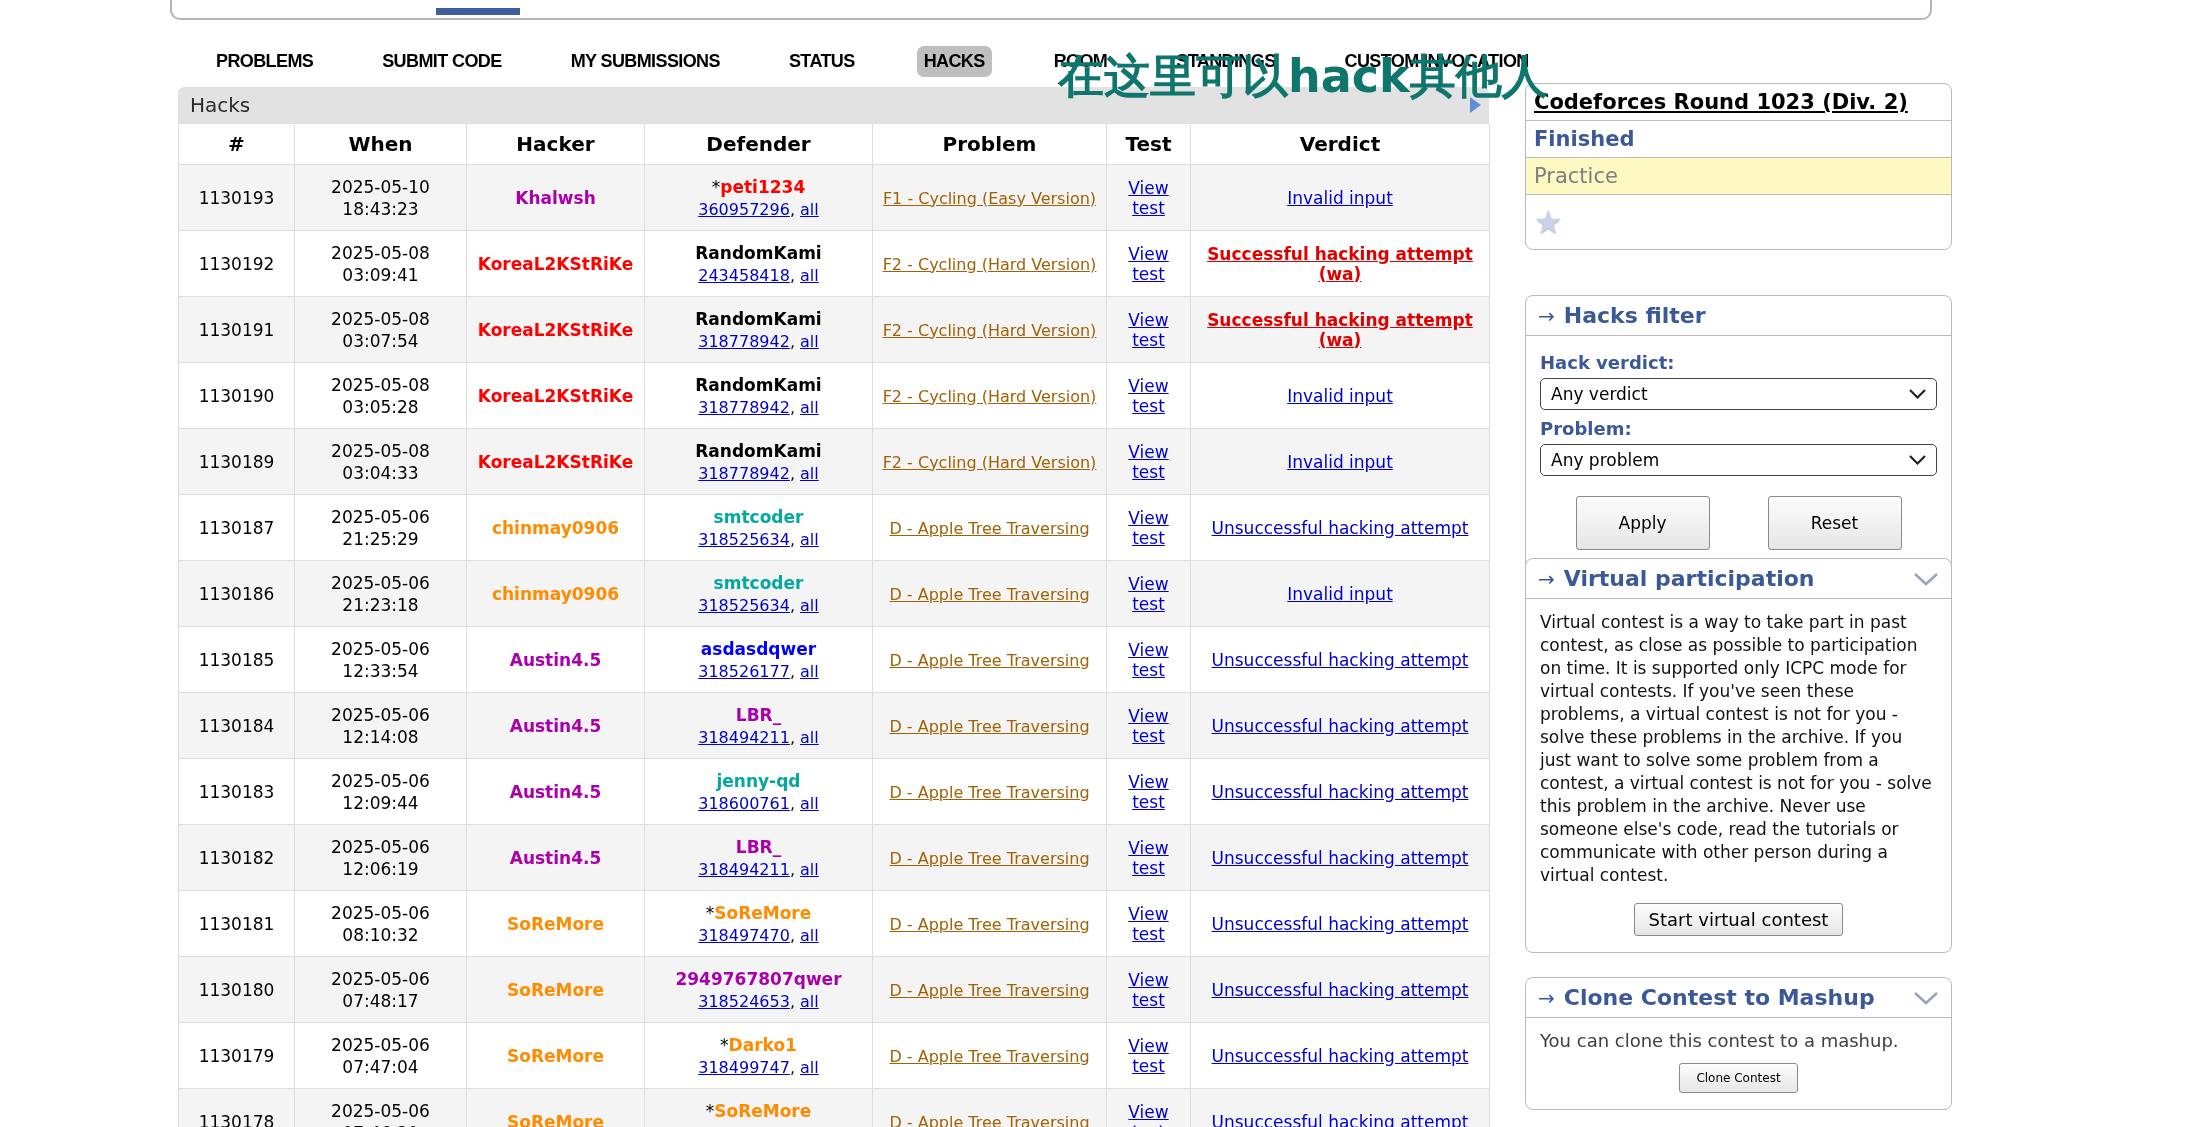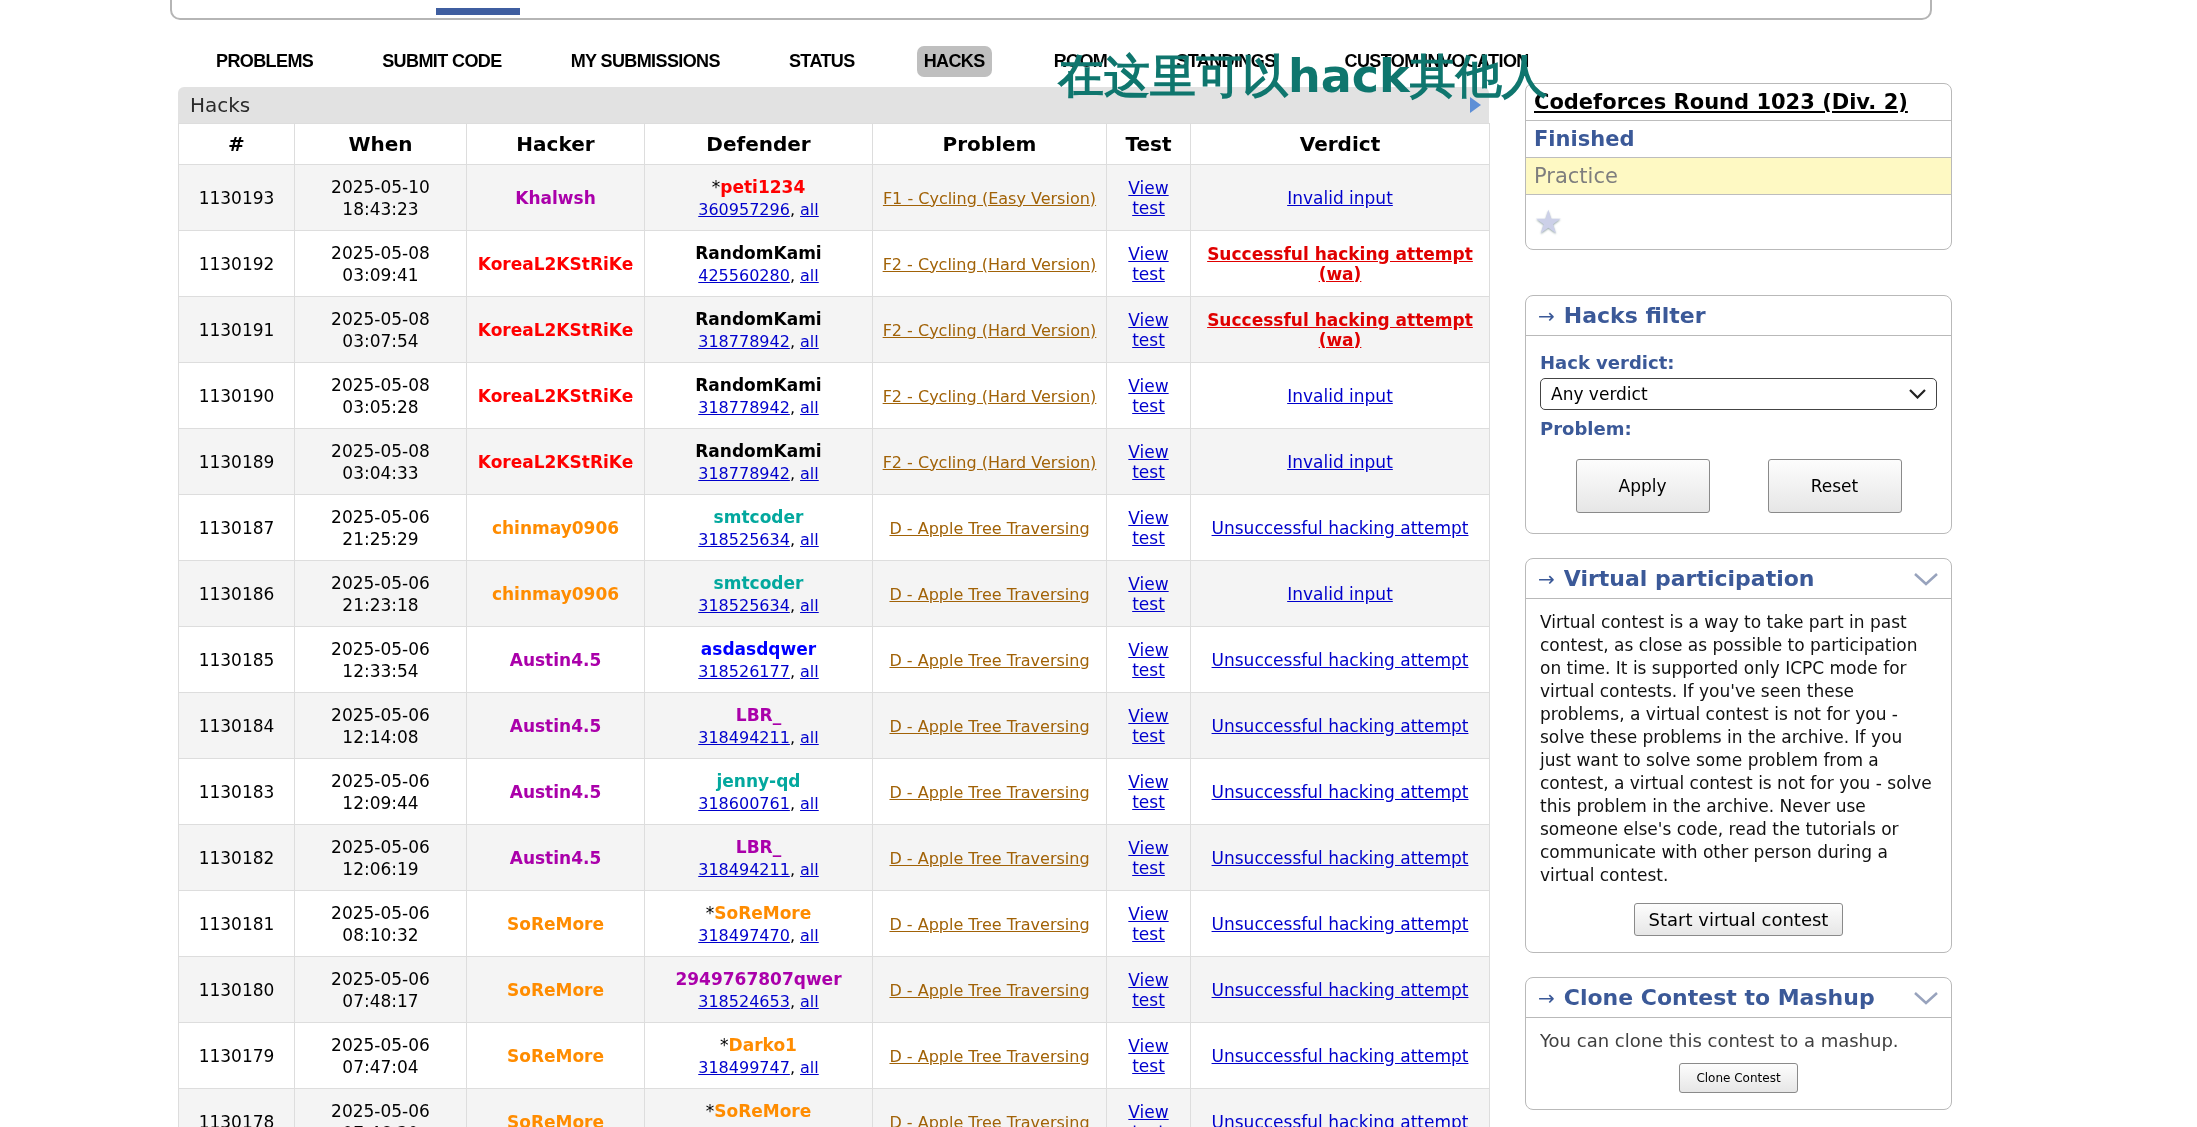--- a/index.html
+++ b/index.html
@@ -155,21 +155,21 @@
               <div class="when-line">03:09:41</div>
             </td>
             <td>
               <a class="handle" style="color: rgb(255, 0, 0);">KoreaL2KStRiKe</a>
             </td>
             <td>
               <div>
                 <span class="star"></span><a class="handle" style="color: rgb(0, 0, 0);">RandomKami</a>
               </div>
               <div class="sublinks">
-                <a class="lnk">425560280</a><span>, </span><a class="lnk">all</a>
+                <a class="lnk">243458418</a><span>, </span><a class="lnk">all</a>
               </div>
             </td>
             <td>
               <a class="plnk">F2 - Cycling (Hard Version)</a>
             </td>
             <td style="padding:2px 4px">
               <a class="lnk">View test</a>
             </td>
             <td>
               <a class="v-red">Successful hacking attempt (wa)</a>
@@ -548,20 +548,26 @@
     </div>
     <div class="fbody">
       <div class="flabel">Hack verdict:</div>
       <div class="fselect">
         <span>Any verdict</span>
         <svg width="17" height="10" viewBox="0 0 17 10">
             <polyline points="1,1 8.5,8.5 16,1" fill="none" stroke="#222" stroke-width="2.2"></polyline>
           </svg>
       </div>
       <div class="flabel">Problem:</div>
+      <div class="fselect">
+        <span>Any problem</span>
+        <svg width="17" height="10" viewBox="0 0 17 10">
+            <polyline points="1,1 8.5,8.5 16,1" fill="none" stroke="#222" stroke-width="2.2"></polyline>
+          </svg>
+      </div>
       <div class="btnrow">
         <button class="btn wide">Apply</button>
         <button class="btn wide">Reset</button>
       </div>
     </div>
   </div>
 
   <div class="sbox" style="top:558px">
     <div class="scap">
       <span class="arr">→</span>

